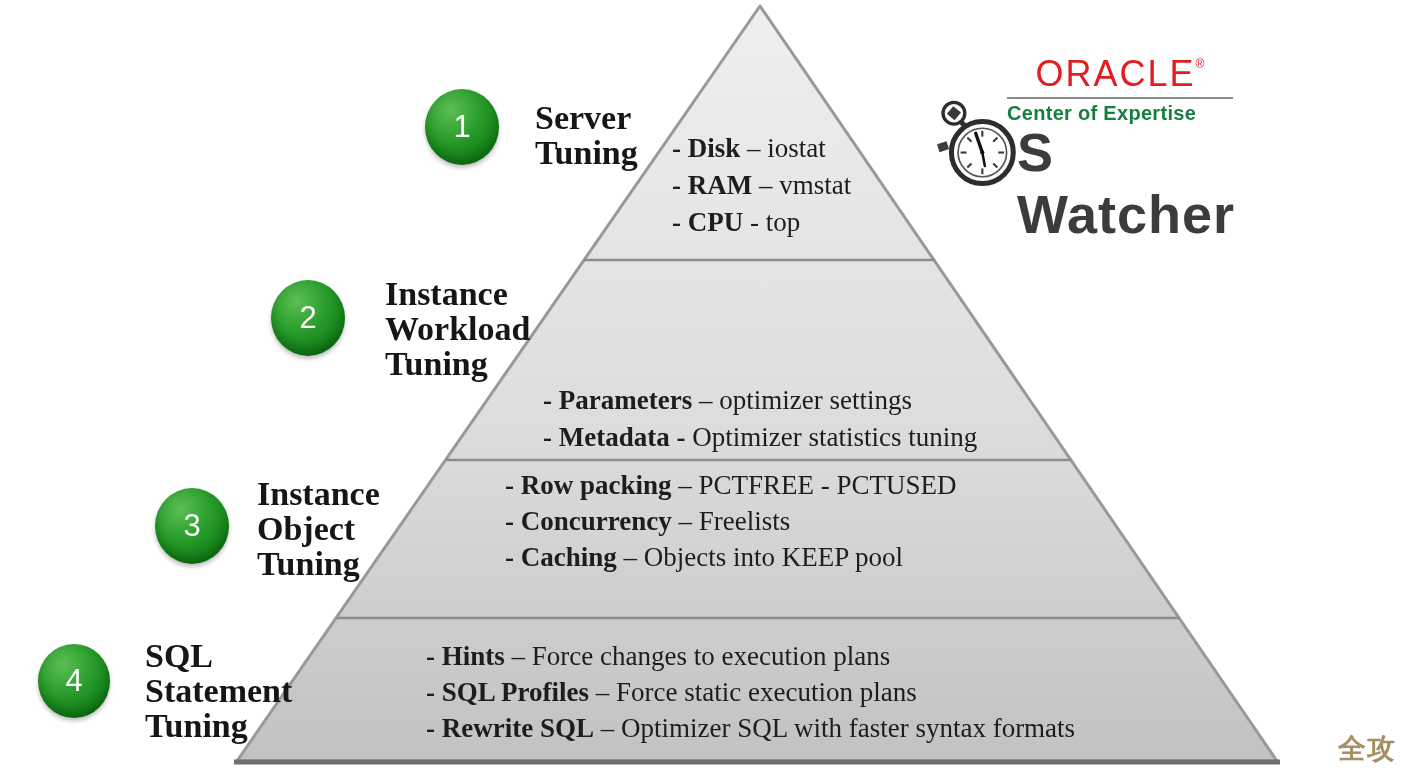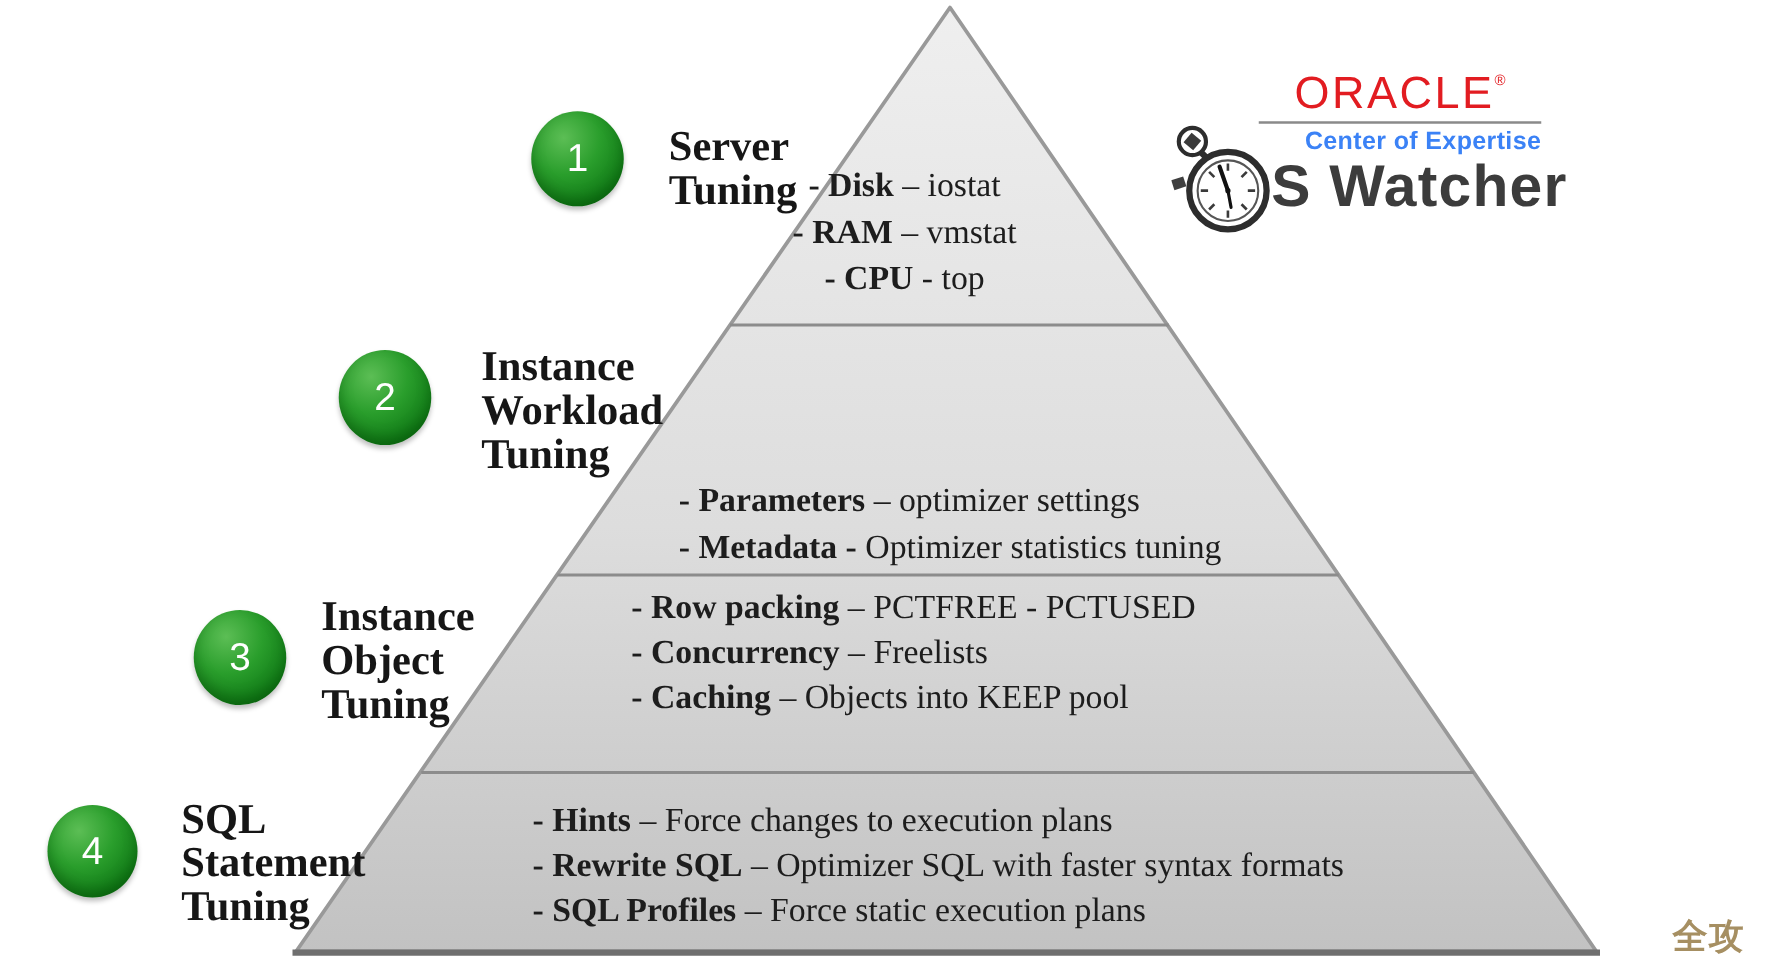--- a/index.html
+++ b/index.html
@@ -27,24 +27,24 @@
     line-height:37px;color:#1d1d1d;white-space:nowrap;}
   .tier-text .term{font-weight:bold;}
 
   
   .logo{position:absolute;left:935px;top:53px;width:340px;height:135px;}
   .oracle-wordmark{position:absolute;left:70px;top:0;width:230px;text-align:center;
     color:#e21c21;font-weight:normal;font-size:36px;letter-spacing:2px;
     font-family:"Liberation Sans",sans-serif;}
   .oracle-wordmark sup{font-size:12px;vertical-align:18px;letter-spacing:0;}
   .logo-rule{position:absolute;left:72px;top:44px;width:226px;height:2px;background:#8a8a8a;}
-  .coe{position:absolute;left:72px;top:49px;width:226px;text-align:right;font-weight:bold;
-    font-size:20px;color:#3b82f6;letter-spacing:.3px;font-family:"Liberation Sans",sans-serif;}
+  .coe{position:absolute;left:72px;top:49px;width:226px;text-align:left;font-weight:bold;
+    font-size:20px;color:#15803d;letter-spacing:.3px;font-family:"Liberation Sans",sans-serif;}
   .stopwatch{position:absolute;left:2px;top:46px;}
-  .oswatcher-text{position:absolute;left:82px;top:68px;font-weight:bold;font-size:47px;
+  .oswatcher-text{position:absolute;left:82px;top:68px;font-weight:bold;font-size:54px;
     color:#3c3c3c;letter-spacing:1px;font-family:"Liberation Sans",sans-serif;}
 
   
   .watermark{position:absolute;left:1338px;top:730px;font-size:28px;font-weight:bold;
     letter-spacing:1px;font-family:"Liberation Sans",sans-serif;}
 </style>
 </head>
 <body>
 
 <div class="stage">
@@ -64,21 +64,21 @@
     <line x1="234" y1="762" x2="1280" y2="762" stroke="#6f6f6f" stroke-width="5"></line>
   </svg>
 
   <div class="badge" style="left:425px;top:89px;">
     <span>1</span>
   </div>
   <div class="level-label" style="left:535px;top:100px;">
     <span>Server</span>
     <span>Tuning</span>
   </div>
-  <div class="tier-text" style="left:634px;top:130px;text-align:center;">
+  <div class="tier-text" style="left:672px;top:130px;">
     <div><span class="term">- Disk</span><span> – iostat</span></div>
     <div><span class="term">- RAM</span><span> – vmstat</span></div>
     <div><span class="term">- CPU</span><span> - top</span></div>
   </div>
 
   <div class="badge" style="left:271px;top:280px;">
     <span>2</span>
   </div>
   <div class="level-label" style="left:385px;top:276px;">
     <span>Instance</span>
@@ -107,22 +107,22 @@
   <div class="badge" style="left:38px;top:644px;width:72px;height:74px;">
     <span>4</span>
   </div>
   <div class="level-label" style="left:145px;top:638px;">
     <span>SQL</span>
     <span>Statement</span>
     <span>Tuning</span>
   </div>
   <div class="tier-text" style="left:426px;top:638px;line-height:36px;">
     <div><span class="term">- Hints</span><span> – Force changes to execution plans</span></div>
+    <div><span class="term">- SQL Profiles</span><span> – Force static execution plans</span></div>
     <div><span class="term">- Rewrite SQL</span><span> – Optimizer SQL with faster syntax formats</span></div>
-    <div><span class="term">- SQL Profiles</span><span> – Force static execution plans</span></div>
   </div>
 
   <div class="logo">
     <div class="oracle-wordmark" style="color: rgb(226, 28, 33);"><span>ORACLE</span><sup>®</sup></div>
     <div class="logo-rule"></div>
     <div class="coe">Center of Expertise</div>
     <svg class="stopwatch" width="84" height="92" viewBox="0 0 100 110">
 
       <circle cx="20" cy="17" r="13" fill="#ffffff" stroke="#2d2d2d" stroke-width="4"></circle>
       <rect x="14" y="11" width="12" height="12" fill="#3a3a3a" transform="rotate(40 20 17)"></rect>

